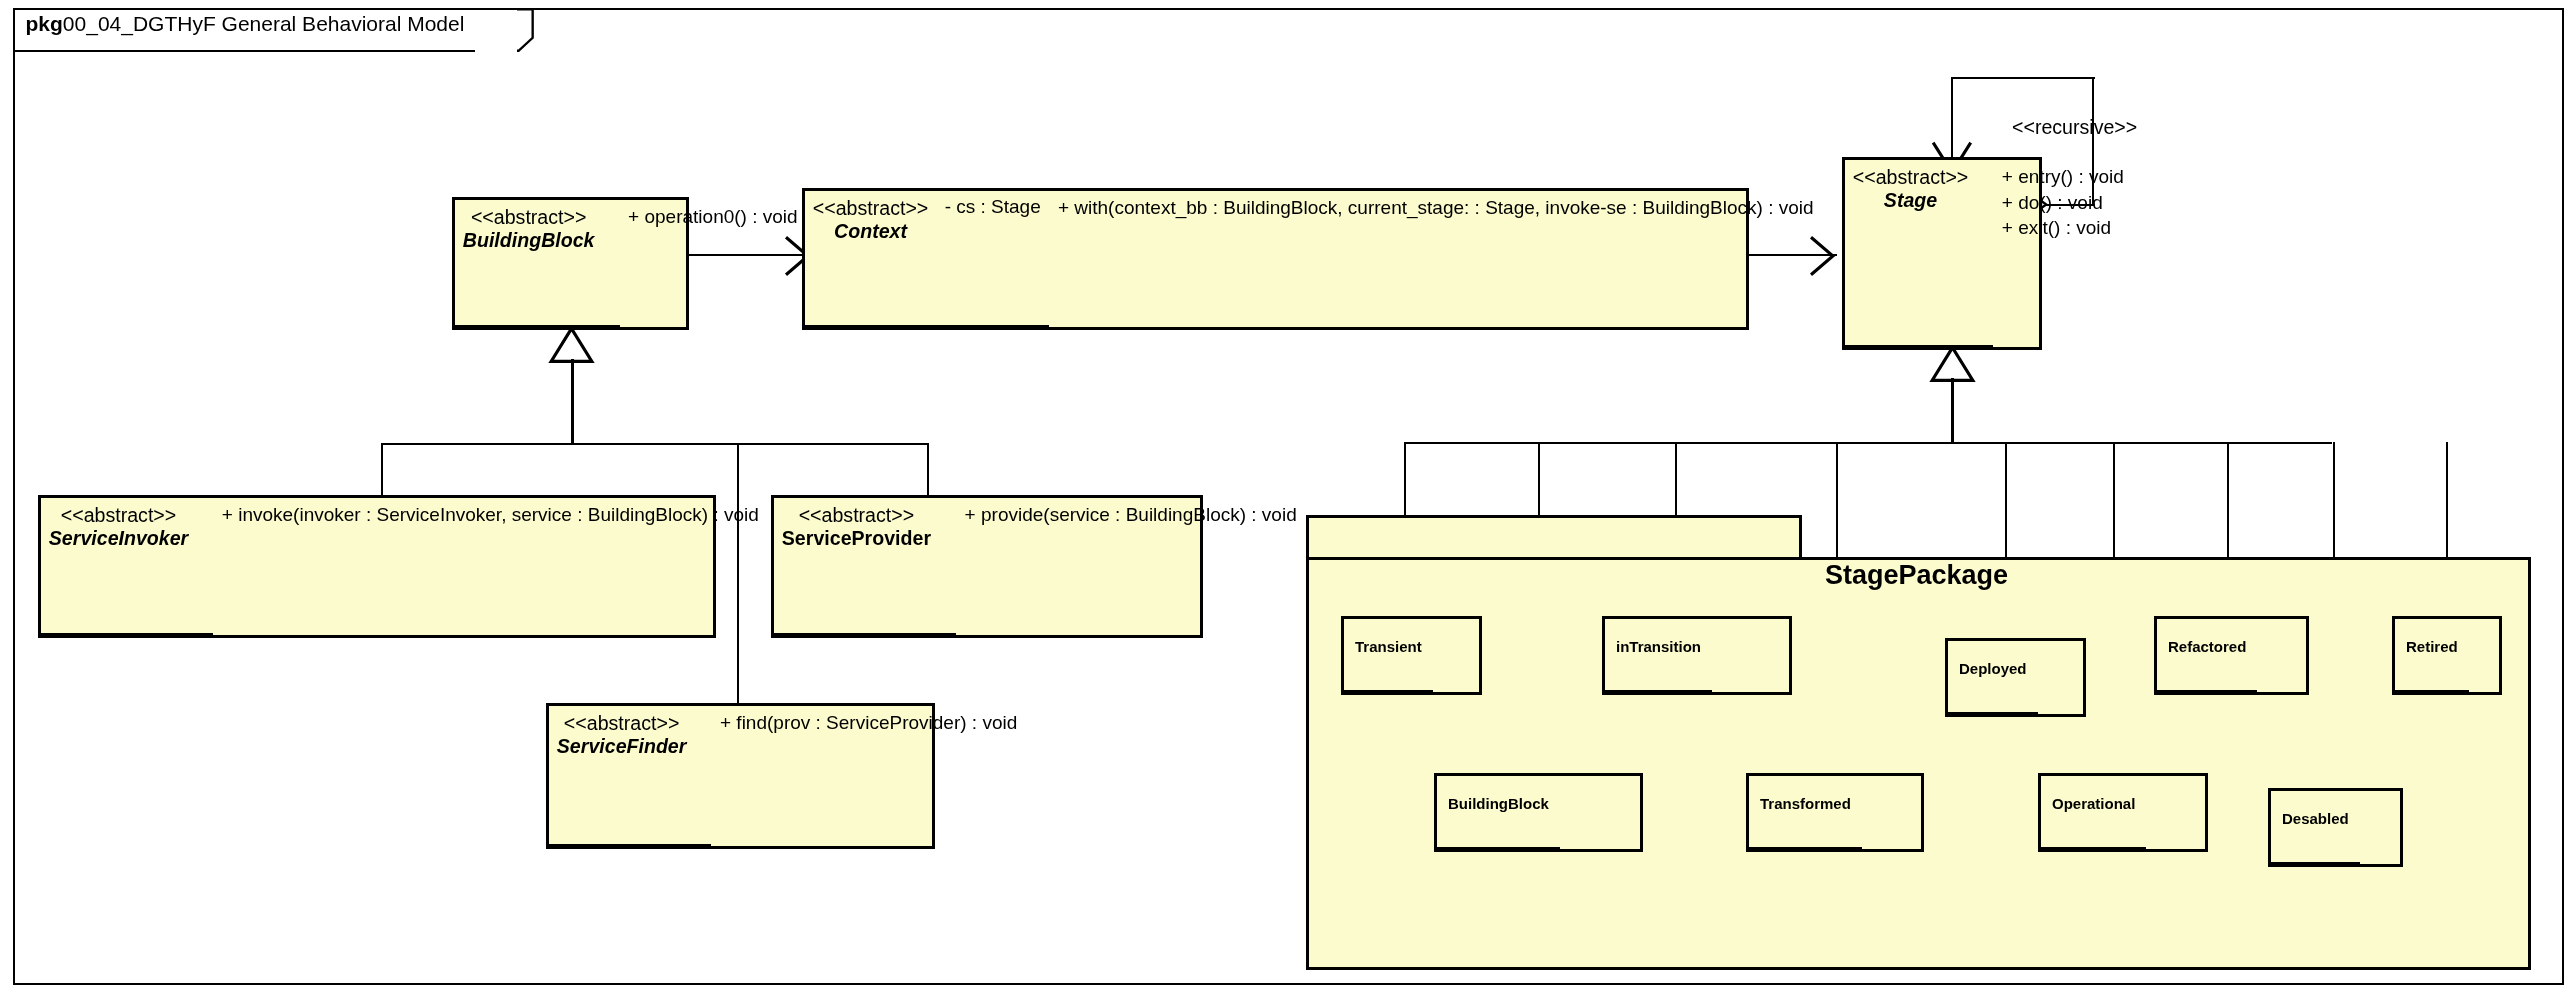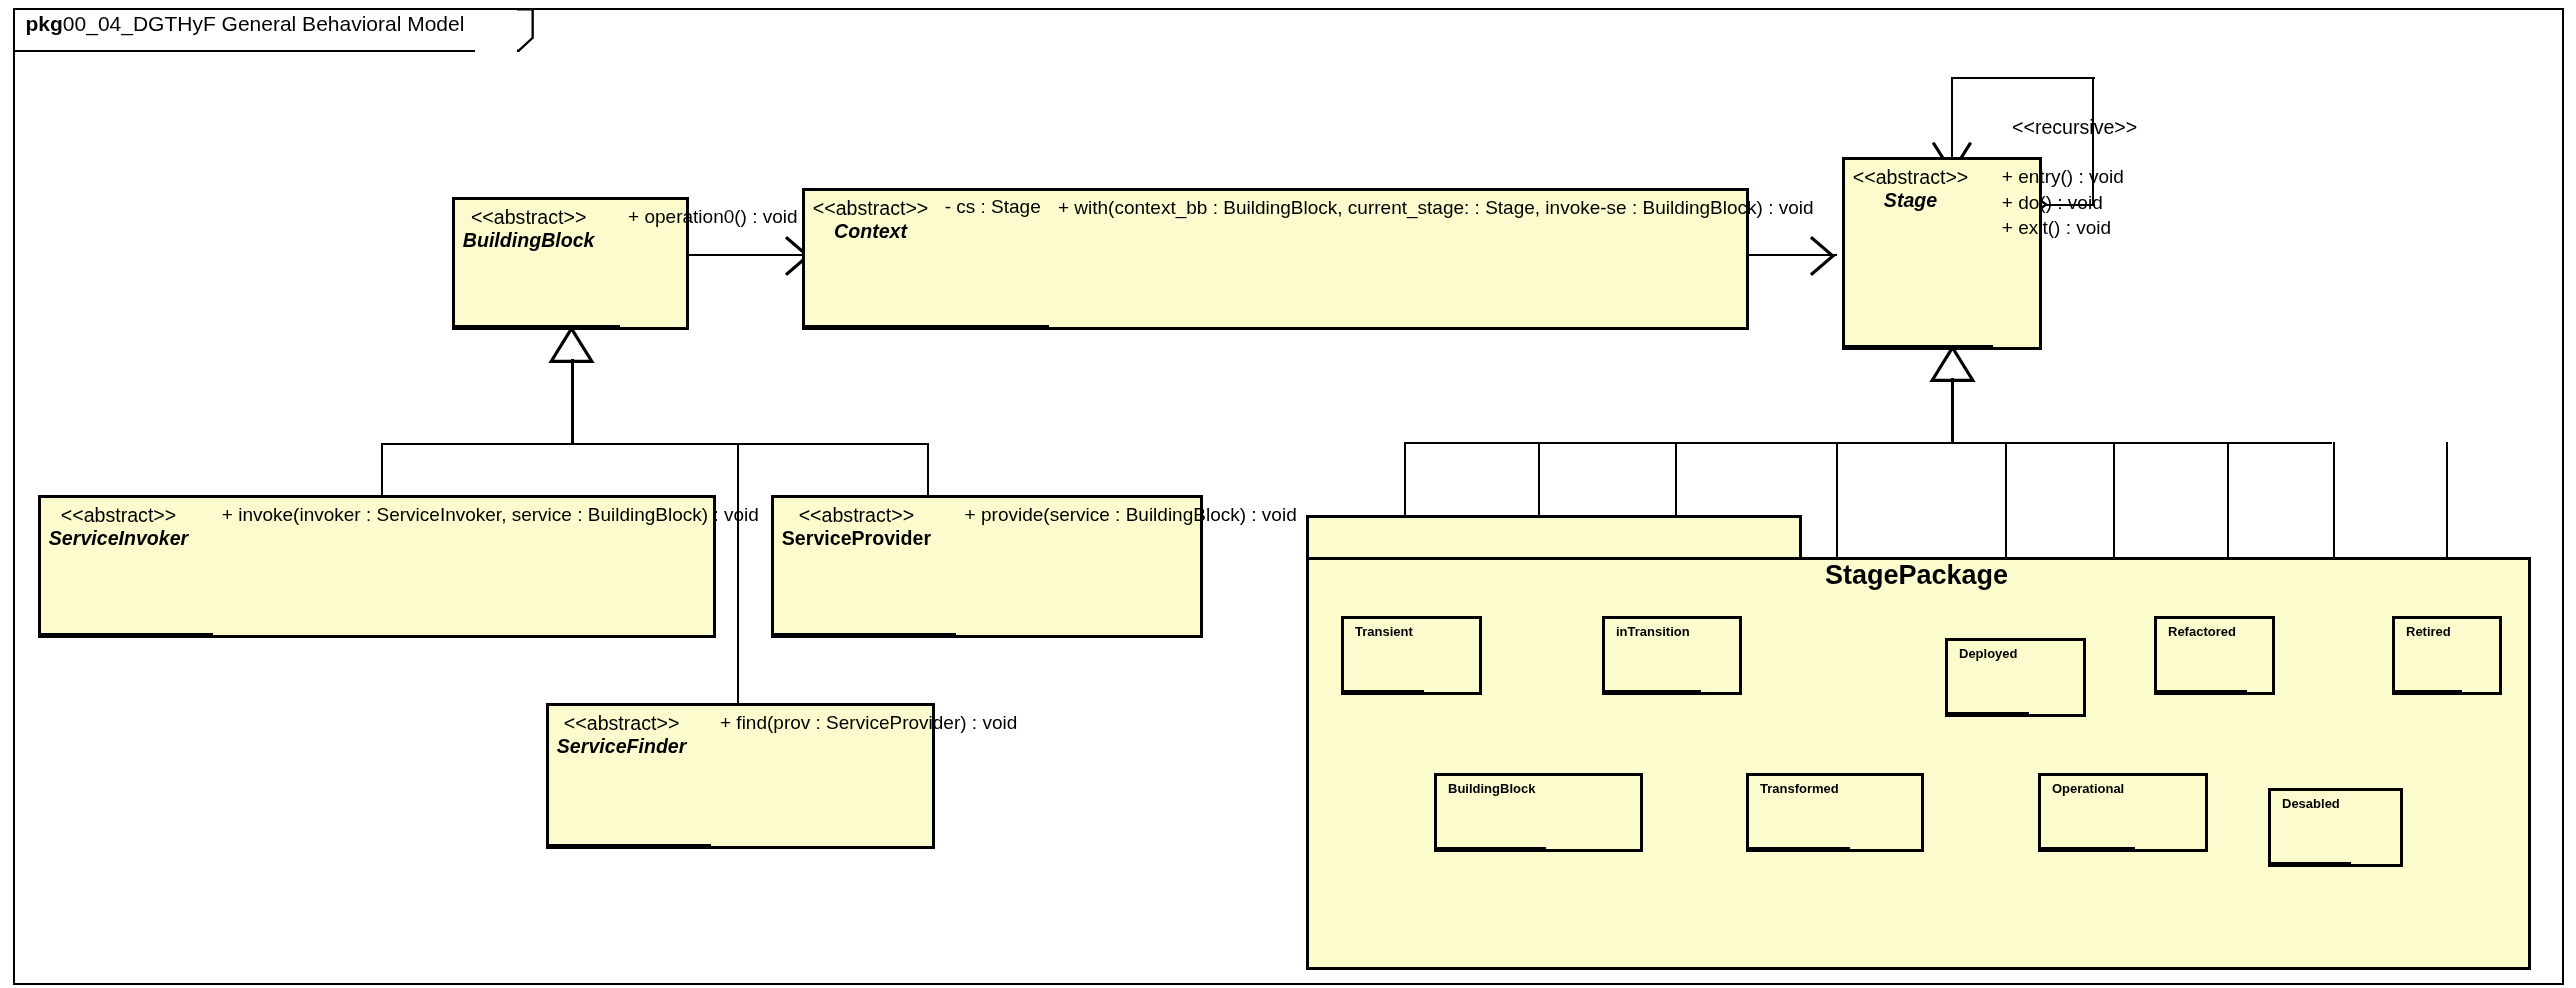--- a/index.html
+++ b/index.html
@@ -100,21 +100,21 @@
     flex: 1 1 auto;
     min-height: 20.4px;
     padding: 3.9px 8.6px;
     font-size: 19px;
     line-height: 1.35;
   }
   .cls .row { white-space: nowrap; }
 
   
   .cls.small .hdr { padding: 4.7px 11px 6.3px 11px; }
-  .cls.small .nm { font-size: 13px; font-style: normal; }
+  .cls.small .nm { font-size: 15px; font-style: normal; margin-top: 14px; }
   .cls.small .attrs { min-height: 17px; padding: 0; border-bottom: 2.3px solid #000000; }
   .cls.small .ops { min-height: 20.4px; padding: 0; }
 
   
   .pkg {
     position: absolute;
     box-sizing: border-box;
   }
   .pkg-tab {
     position: absolute;
@@ -313,21 +313,21 @@
   </div>
 
   <div class="cls small" style="left:1341px; top:616px; width:141px; height:79px;">
     <div class="hdr">
       <span class="nm">Transient</span>
     </div>
     <div class="attrs"></div>
     <div class="ops"></div>
   </div>
 
-  <div class="cls small" style="left:1602px; top:616px; width:140px; height:79px;">
+  <div class="cls small" style="left:1602px; top:616px; width:190px; height:79px;">
     <div class="hdr">
       <span class="nm">inTransition</span>
     </div>
     <div class="attrs"></div>
     <div class="ops"></div>
   </div>
 
   <div class="cls small" style="left:1434px; top:773px; width:209px; height:79px;">
     <div class="hdr">
       <span class="nm">BuildingBlock</span>
@@ -353,21 +353,21 @@
   </div>
 
   <div class="cls small" style="left:2038px; top:773px; width:170px; height:79px;">
     <div class="hdr">
       <span class="nm">Operational</span>
     </div>
     <div class="attrs"></div>
     <div class="ops"></div>
   </div>
 
-  <div class="cls small" style="left:2154px; top:616px; width:121px; height:79px;">
+  <div class="cls small" style="left:2154px; top:616px; width:155px; height:79px;">
     <div class="hdr">
       <span class="nm">Refactored</span>
     </div>
     <div class="attrs"></div>
     <div class="ops"></div>
   </div>
 
   <div class="cls small" style="left:2268px; top:788px; width:135px; height:79px;">
     <div class="hdr">
       <span class="nm">Desabled</span>

